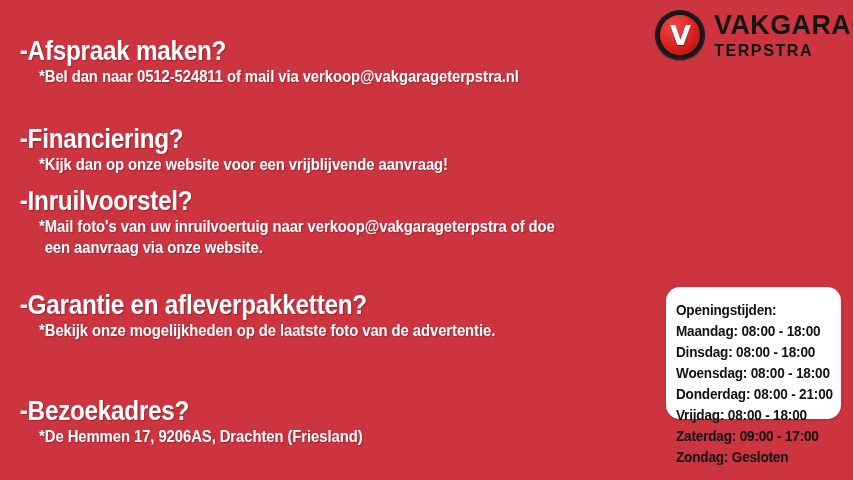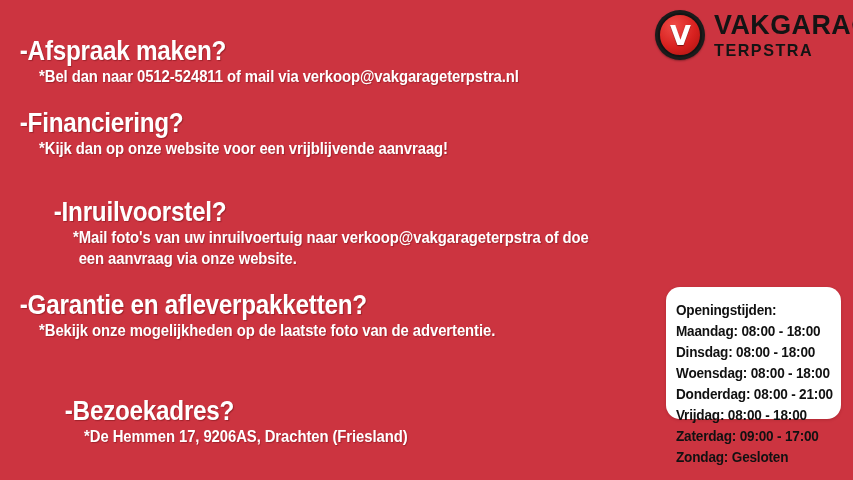--- a/index.html
+++ b/index.html
@@ -128,24 +128,24 @@
     transform: scaleX(0.93);
     transform-origin: left center;
     white-space: nowrap;
     text-shadow: 1px 1px 1px rgba(120,20,25,.5);
   }
   .block-line.indent2 {
     padding-left: 48px;
   }
 
   .block-0 { top: 36px; }
-  .block-1 { top: 108px; }
-  .block-2 { top: 197px; padding-left: 34px; }
+  .block-1 { top: 124px; }
+  .block-2 { top: 186px; }
   .block-3 { top: 290px; }
-  .block-4 { top: 396px; padding-left: 45px; }
+  .block-4 { top: 396px; }
 
   
   #hours-card {
     position: absolute;
     left: 666px;
     top: 287px;
     width: 175px;
     height: 132px;
     background: #ffffff;
     border-radius: 14px;

